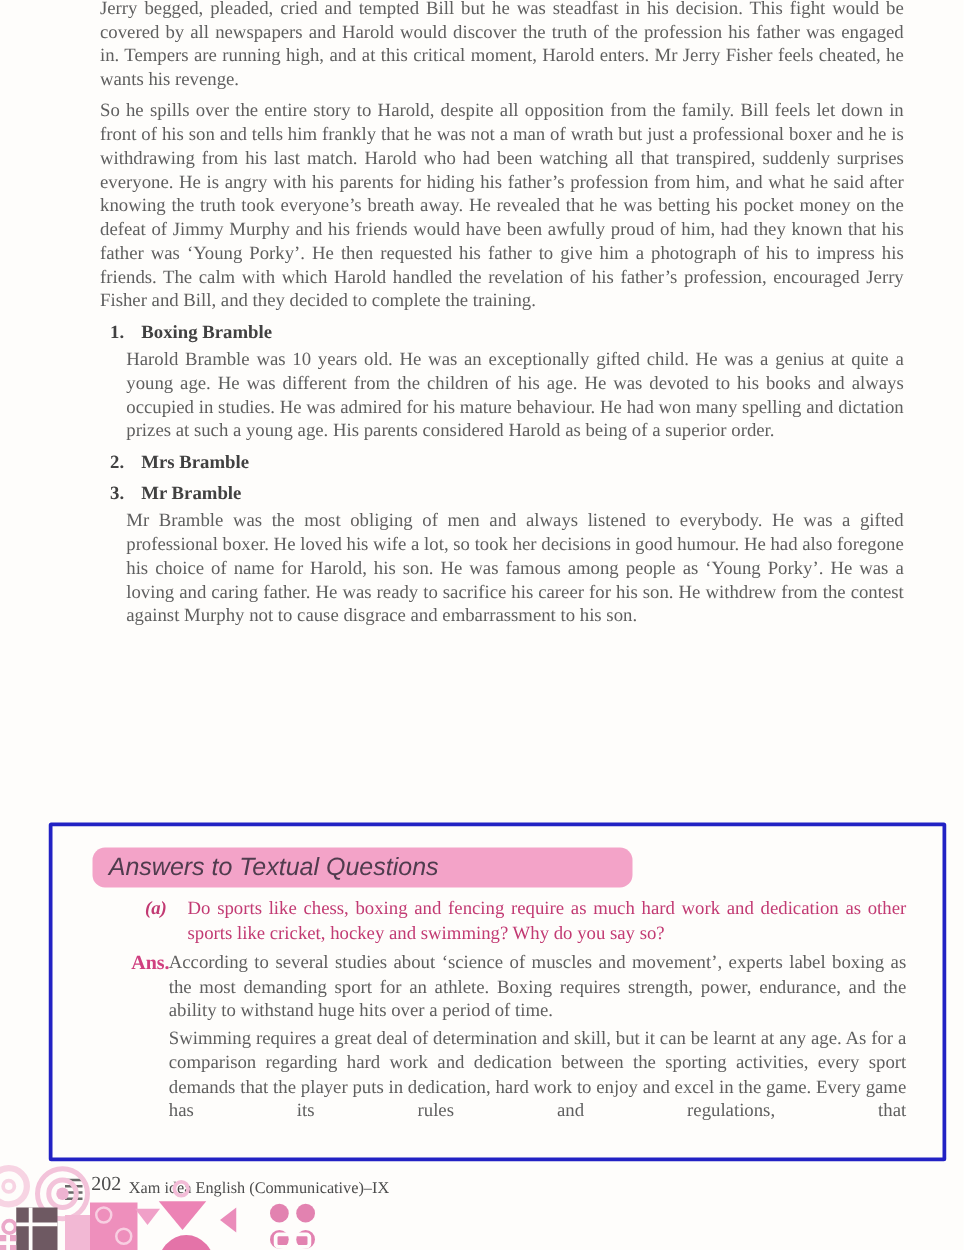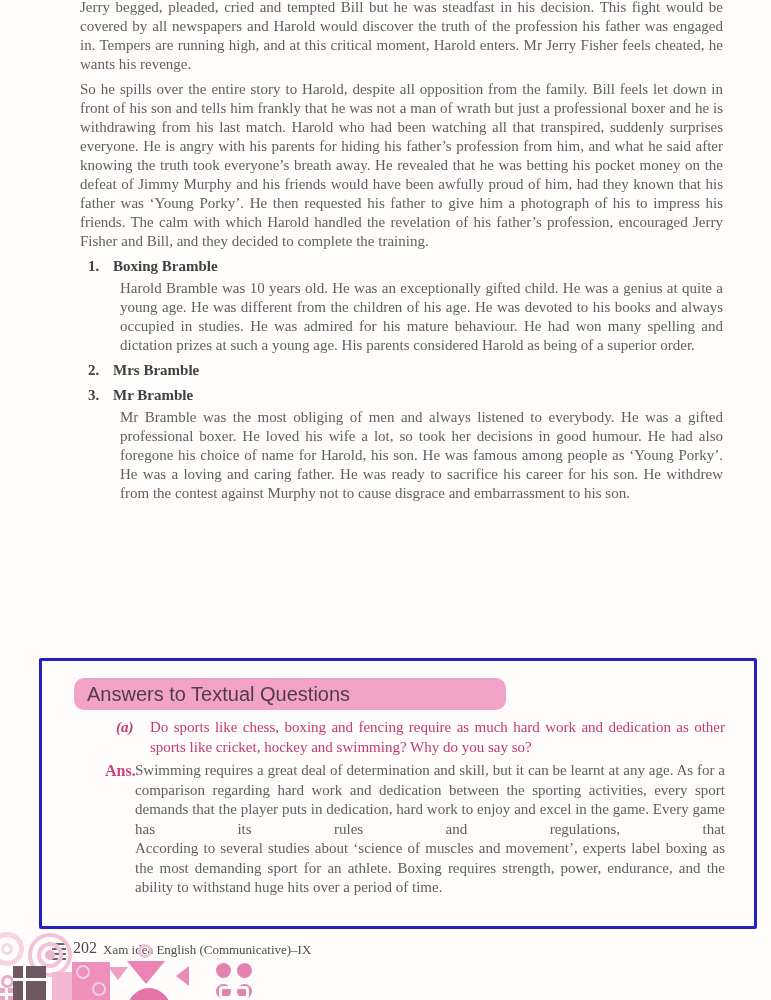--- a/index.html
+++ b/index.html
@@ -25,33 +25,33 @@
     font-size:20px; font-weight:700; color:#ec2f8b; letter-spacing:0.2px;
   }
   
   .char-item { margin-bottom:6px; }
   .char-head {
     display:flex; padding-left:8px; margin-bottom:3px;
     font-size:15px; font-weight:700; color:#414141; line-height:19px;
   }
   .char-head .num { width:25px; flex:0 0 25px; }
   .char-desc {
-    margin-left:40px; font-size:15px; line-height:19px;
+    margin-left:21px; font-size:15px; line-height:19px;
     text-align:justify; color:#5f5f5f;
   }
   
   .answers-box {
     position:absolute; left:39px; top:658px; width:718px; height:271px;
     border:3px solid #2222c4; border-radius:2px; z-index:5; background:transparent;
   }
   .answers-pill {
     position:absolute; left:32px; top:17px; width:432px; height:32px;
     background:#f3a3c8; border-radius:10px;
     font-family:"Liberation Sans", sans-serif; font-size:20px; color:#503c4e;
-    line-height:32px; padding-left:13px;
+    line-height:32px; padding-left:13px;font-style:italic;
   }
   .qa { position:absolute; left:46px; top:57px; width:637px; }
   .q-head { font-size:15px; font-weight:700; color:#c23a73; line-height:19px; margin-bottom:3px; }
   .q-head .num { display:inline-block; width:25px; }
   .subq { position:relative; padding-left:62px; margin-bottom:4px; }
   .subq .marker {
     position:absolute; left:28px; top:0; font-style:italic;
     font-weight:700; color:#c23a73; font-size:15px; line-height:19.5px;
   }
   .subq .q-text {
@@ -144,22 +144,22 @@
 
     <div class="qa">
 
       <div class="subq">
         <span class="marker">(a)</span>
         <div class="q-text">Do sports like chess, boxing and fencing require as much hard work and dedication as other sports like cricket, hockey and swimming? Why do you say so?</div>
       </div>
 
       <div class="ans">
         <span class="marker">Ans.</span>
+        <div class="a-text">According to several studies about ‘science of muscles and movement’, experts label boxing as the most demanding sport for an athlete. Boxing requires strength, power, endurance, and the ability to withstand huge hits over a period of time.</div>
         <div class="a-text continued">Swimming requires a great deal of determination and skill, but it can be learnt at any age. As for a comparison regarding hard work and dedication between the sporting activities, every sport demands that the player puts in dedication, hard work to enjoy and excel in the game. Every game has its rules and regulations, that</div>
-        <div class="a-text">According to several studies about ‘science of muscles and movement’, experts label boxing as the most demanding sport for an athlete. Boxing requires strength, power, endurance, and the ability to withstand huge hits over a period of time.</div>
       </div>
     </div>
   </div>
 
   <div class="hamburger">
     <div></div>
       <div></div>
       <div></div>
       <div></div>
   </div>

